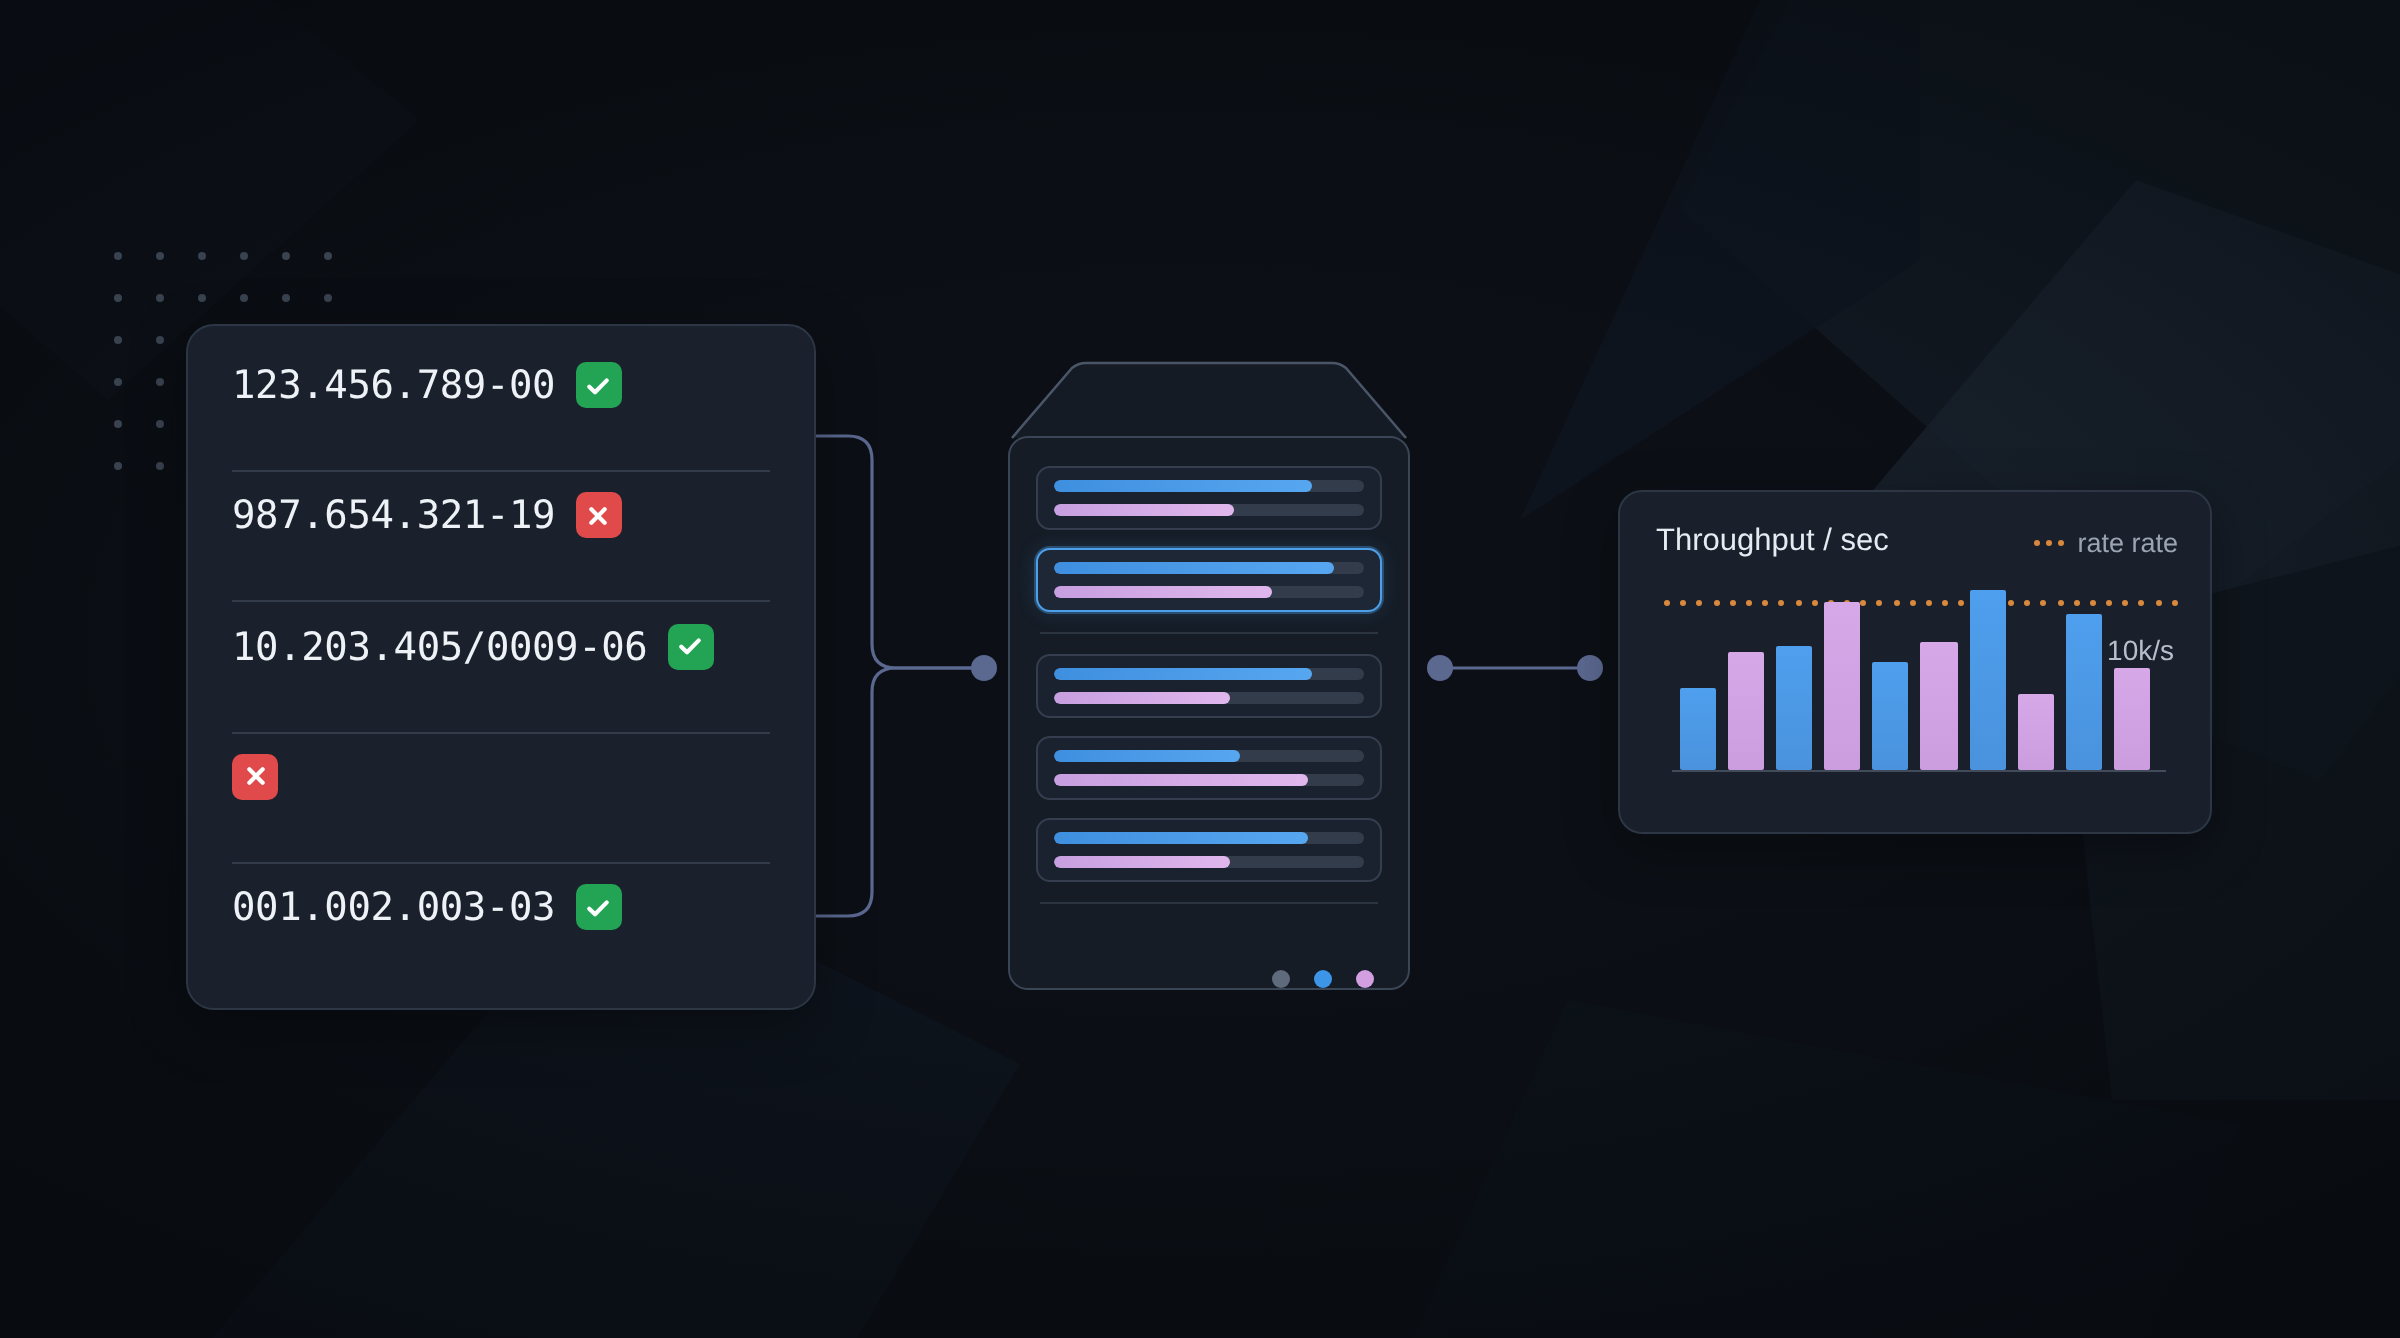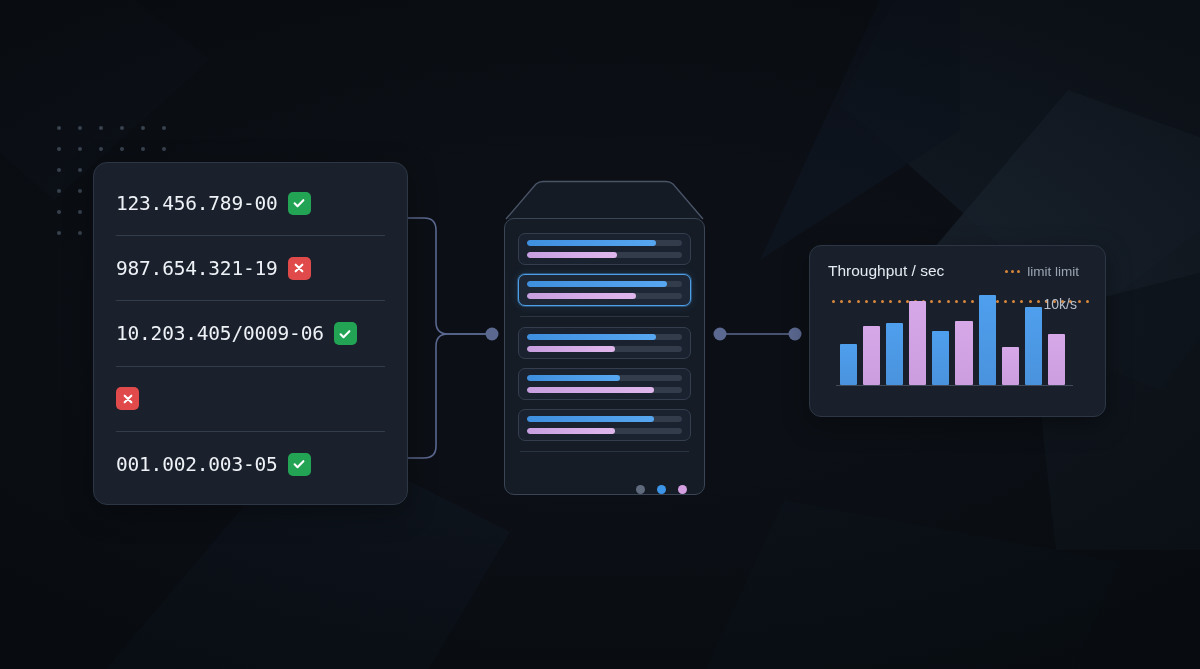--- a/index.html
+++ b/index.html
@@ -94,21 +94,20 @@
     border: 1px solid #2c3644;
     border-radius: 14px;
     padding: 18px 0 18px 0;
     display: flex;
     flex-direction: column;
     justify-content: space-between;
     box-shadow: 0 8px 28px rgba(0,0,0,.35);
   }
   .doc-row {
     display: flex;
-    align-items: center;
     gap: 10px;
     padding: 0 22px;
     height: 44px;
   }
   .doc-id {
     font-family: "DejaVu Sans Mono", monospace;
     font-size: 19.5px;
     letter-spacing: -0.2px;
     color: #eef2f7;
     white-space: nowrap;
@@ -193,21 +192,21 @@
   .sd-blue { background: #3d95e8; }
   .sd-pink { background: #d39fe0; }
 
   
   .chart-card {
     position: absolute; left: 809px; top: 245px;
     width: 297px; height: 172px;
     background: #19202b;
     border: 1px solid #2c3644;
     border-radius: 12px;
-    padding: 16px 26px 12px 18px;
+    padding: 16px 16px 12px 18px;
     box-shadow: 0 8px 26px rgba(0,0,0,.35);
   }
   .chart-head {
     display: flex;
     align-items: center;
     justify-content: space-between;
   }
   .chart-title {
     font-size: 15.5px;
     color: #e6ebf2;
@@ -362,21 +361,21 @@
     <div class="doc-row">
       <span class="status-chip bad">
         <svg viewBox="0 0 16 16">
           <path d="M4.2 4.2 L11.8 11.8 M11.8 4.2 L4.2 11.8" fill="none" stroke="#ffffff" stroke-width="2.4" stroke-linecap="round"></path>
         </svg>
       </span>
     </div>
     <div class="doc-sep"></div>
 
     <div class="doc-row">
-      <span class="doc-id">001.002.003-05</span>
+      <span class="doc-id">001.002.003-03</span>
       <span class="status-chip ok">
         <svg viewBox="0 0 16 16">
           <path d="M3 8.4 L6.3 11.6 L13 4.8" fill="none" stroke="#ffffff" stroke-width="2.4" stroke-linecap="round" stroke-linejoin="round"></path>
         </svg>
       </span>
     </div>
 
   </div>
 
   <div class="server">
@@ -446,21 +445,21 @@
 
   <div class="chart-card">
     <div class="chart-head">
       <span class="chart-title">Throughput / sec</span>
       <span class="legend">
         <span class="legend-dots">
           <i></i>
             <i></i>
             <i></i>
         </span>
-        <span class="legend-label">limit limit</span>
+        <span class="legend-label">rate rate</span>
       </span>
     </div>
 
     <div class="plot">
       <div class="limit-line" id="limit-line" style="top: 7.86364px;">
           <i></i>
           <i></i>
           <i></i>
           <i></i>
           <i></i>
@@ -485,21 +484,21 @@
           <i></i>
           <i></i>
           <i></i>
           <i></i>
           <i></i>
           <i></i>
           <i></i>
           <i></i>
           <i></i>
         </div>
-      <span class="limit-value" style="top: 4px;">10k/s</span>
+      <span class="limit-value" style="top: 25px;">10k/s</span>
 
       <div class="bars" id="bars">
           <div class="bar blue" style="height: 44.5455%;"></div>
           <div class="bar pink" style="height: 63.6364%;"></div>
           <div class="bar blue" style="height: 67.2727%;"></div>
           <div class="bar pink" style="height: 90.9091%;"></div>
           <div class="bar blue" style="height: 58.1818%;"></div>
           <div class="bar pink" style="height: 69.0909%;"></div>
           <div class="bar blue" style="height: 98.1818%;"></div>
           <div class="bar pink" style="height: 41.8182%;"></div>

